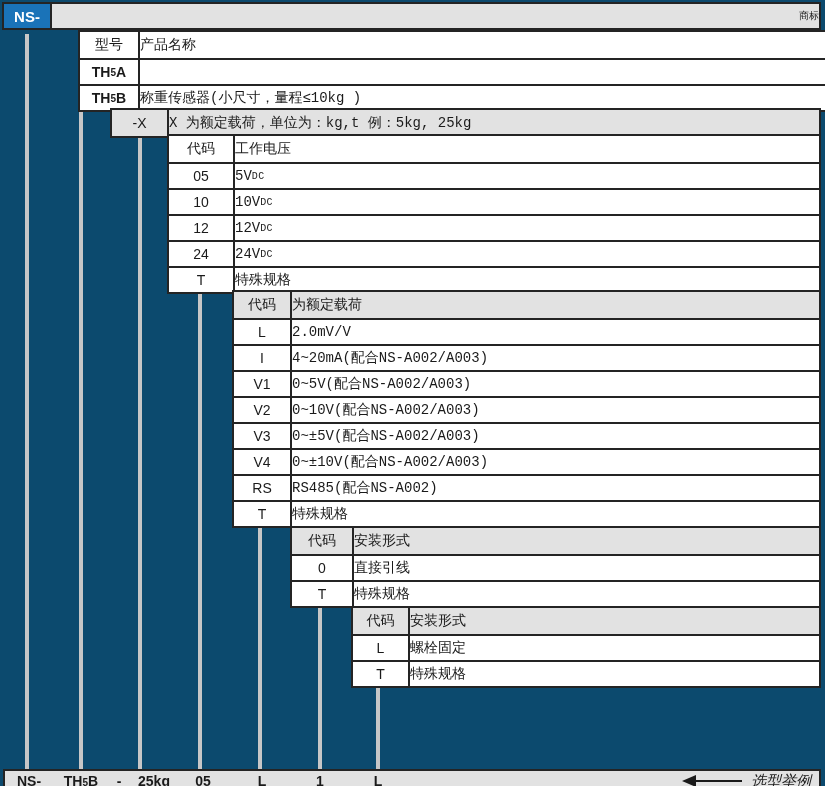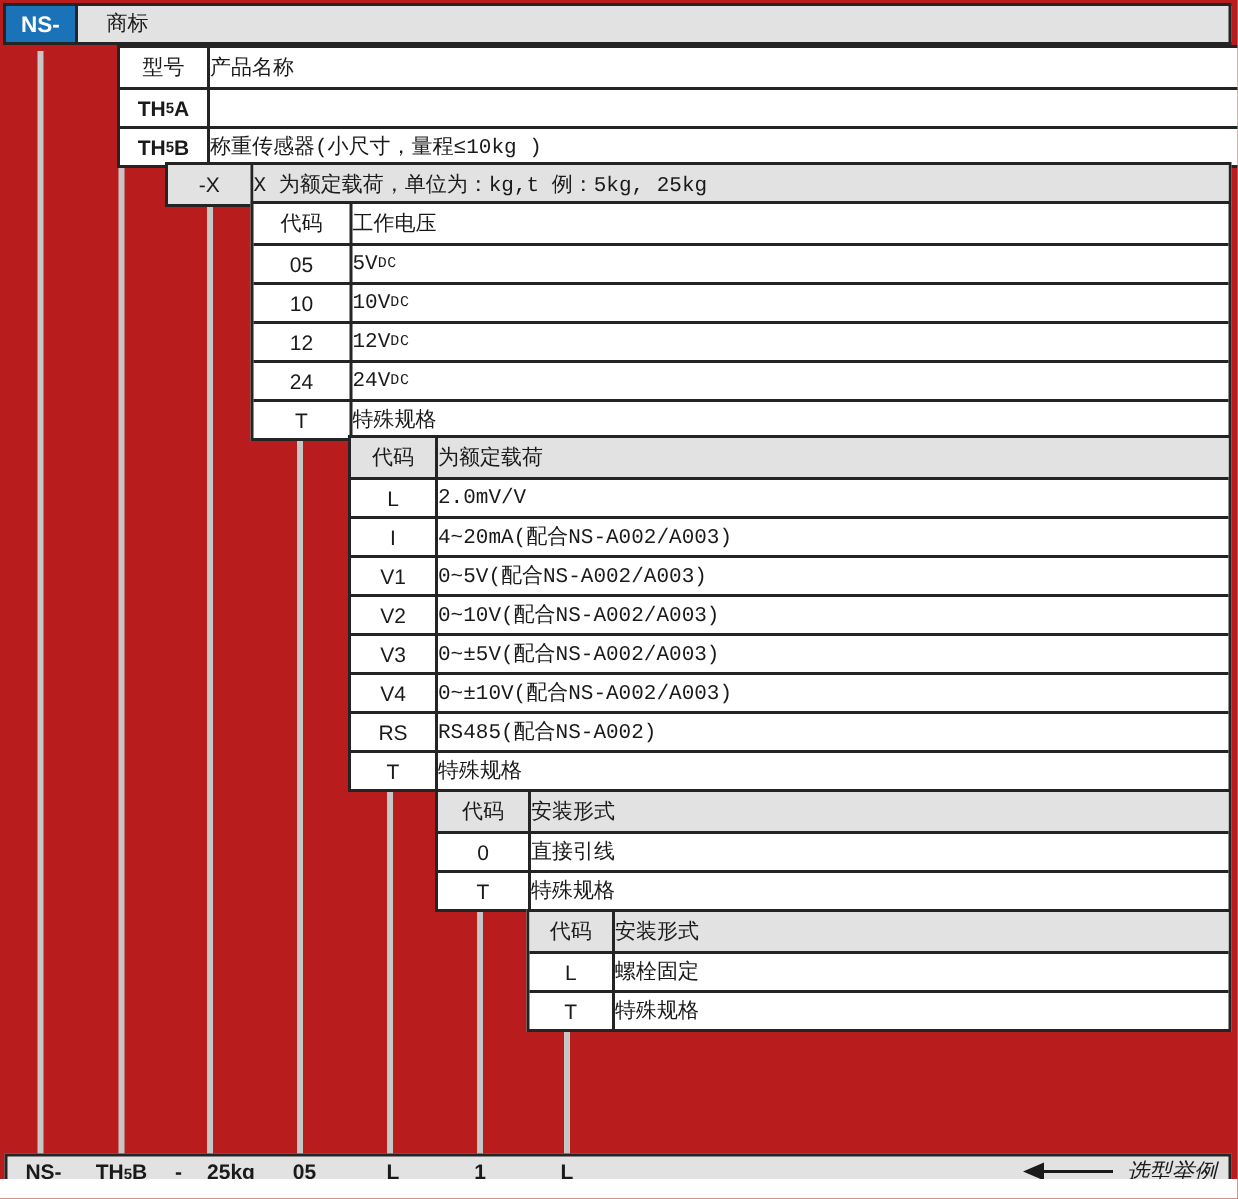--- a/index.html
+++ b/index.html
@@ -4,32 +4,32 @@
 <style>
   :root{
     --bd:#242424;
     --ink:#1a1a1a;
     --gray:#e2e2e2;
     --blue:#1a73b8;
     --line:#c7c7c7;
   }
   *{box-sizing:border-box;margin:0;padding:0;}
   body{background:#ffffff;font-family:"Liberation Sans",sans-serif;color:var(--ink);}
-  .page{position:relative;width:825px;height:786px;background:#b91c1c;overflow:hidden;}
+  .page{position:relative;width:825px;height:786px;background:#0c4a6e;overflow:hidden;}
 
   
   .vline{position:absolute;width:4px;background:var(--line);}
 
   
   .brand{position:absolute;left:2px;top:2px;width:50px;height:28px;background:var(--blue);
          border:2px solid var(--bd);color:#fff;font-weight:bold;font-size:15px;
          display:flex;align-items:center;justify-content:center;}
   .trademark{position:absolute;left:52px;top:2px;width:769px;height:28px;background:var(--gray);
          border:2px solid var(--bd);border-left:none;display:flex;align-items:center;
-         padding-left:19px;font-size:14px;}
+         padding-left:19px;font-size:10px;justify-content:flex-end;}
 
   
   .tbl{position:absolute;border:2px solid var(--bd);background:#fff;font-size:14px;}
   .trow{display:flex;height:26px;}
   .trow + .trow{border-top:2px solid var(--bd);}
   .c-code{display:flex;align-items:center;justify-content:center;border-right:2px solid var(--bd);flex:0 0 auto;}
   .c-desc{flex:1;display:flex;align-items:center;font-family:Liberation Mono, monospace;}
   .gray-bg{background:var(--gray);}
   .bold{font-weight:bold;}
   .sub-5{font-size:10px;line-height:1;align-self:flex-end;padding-bottom:6px;}

